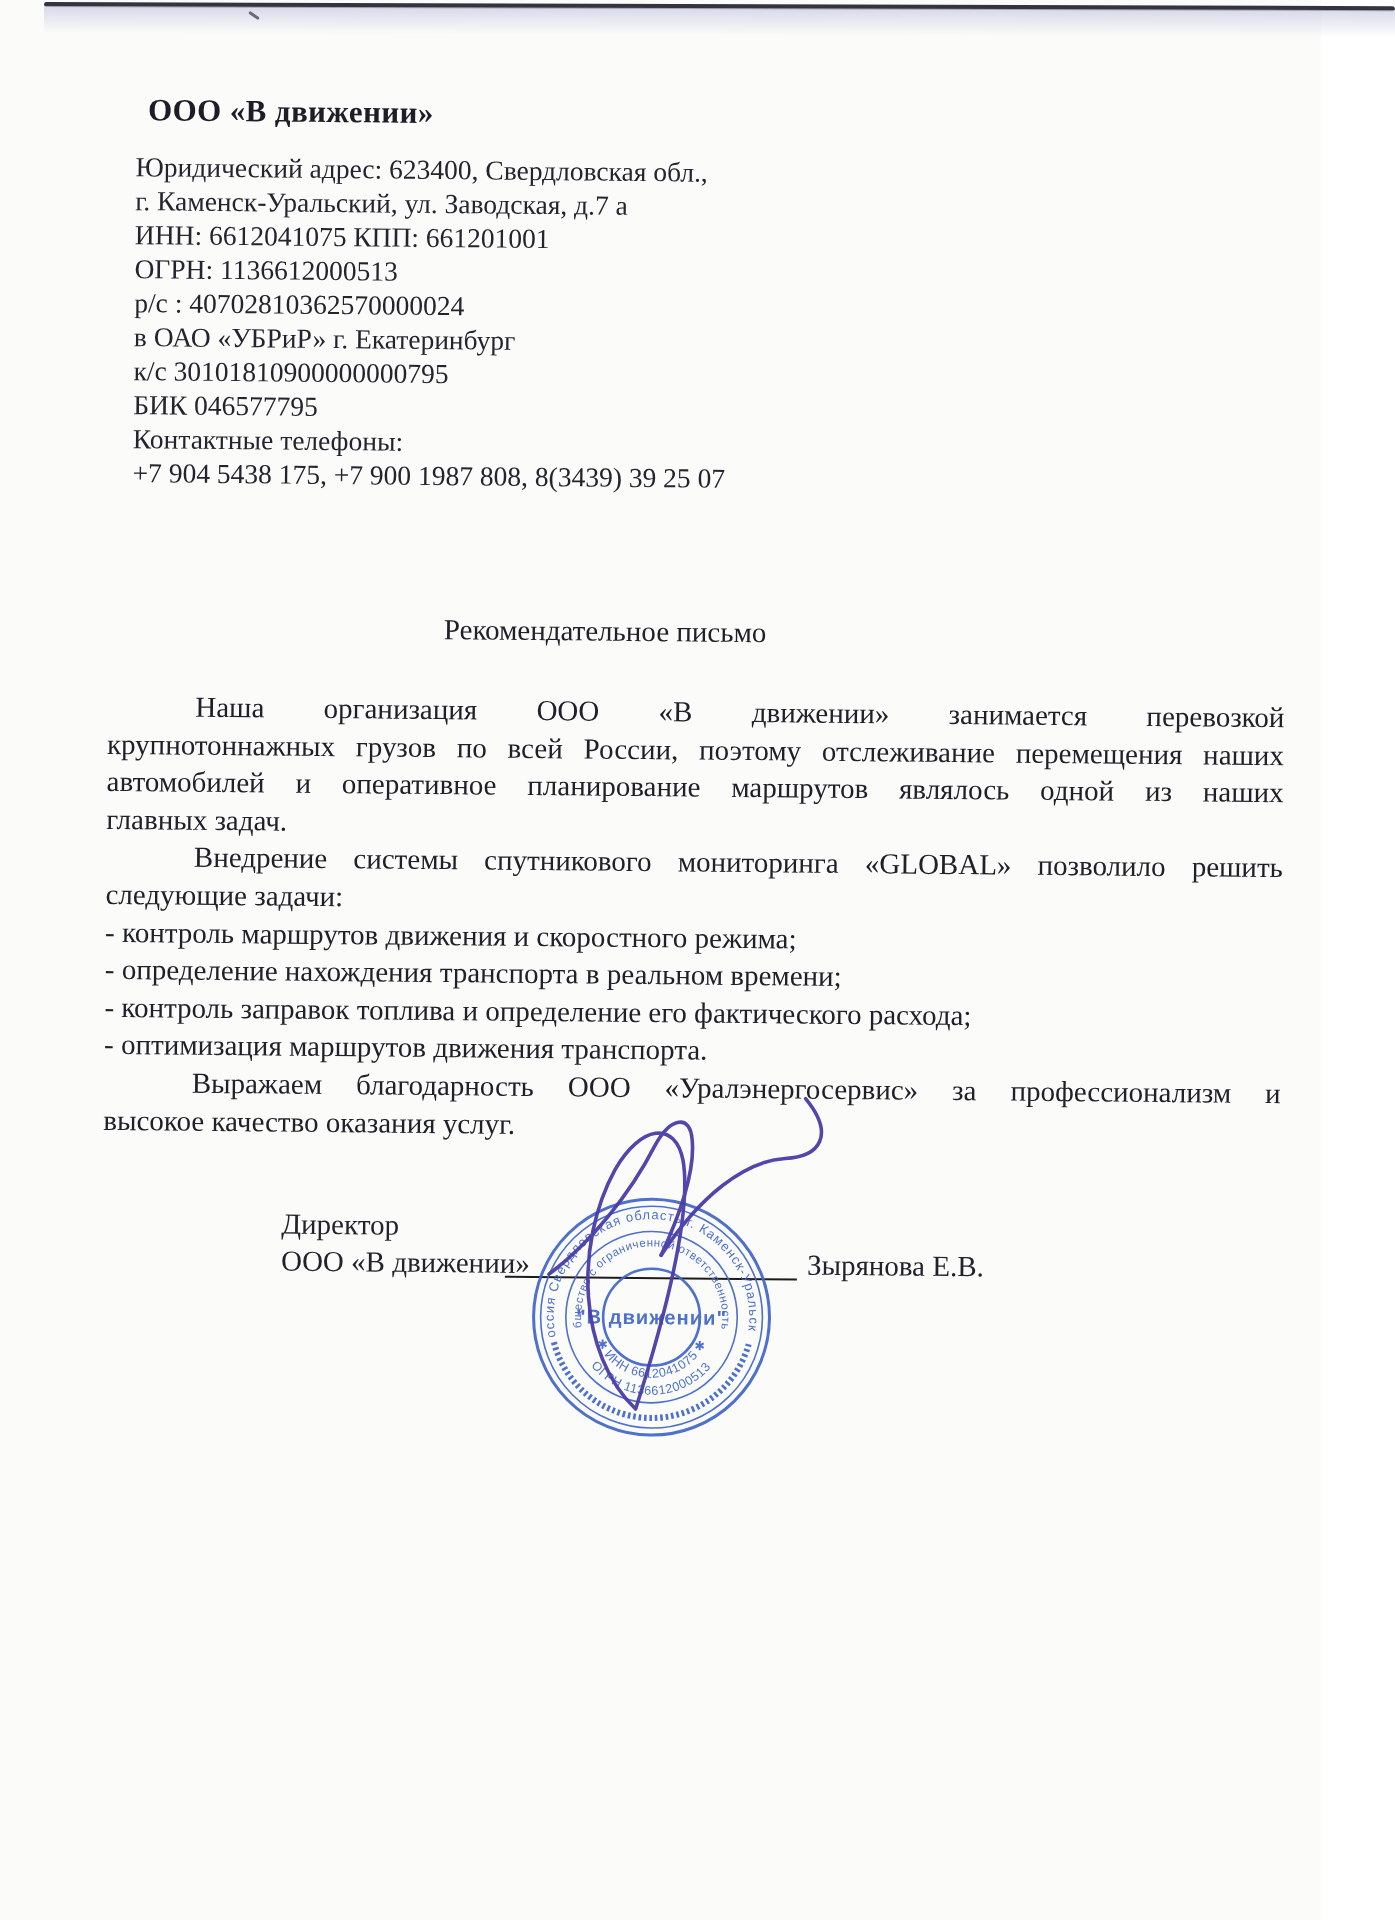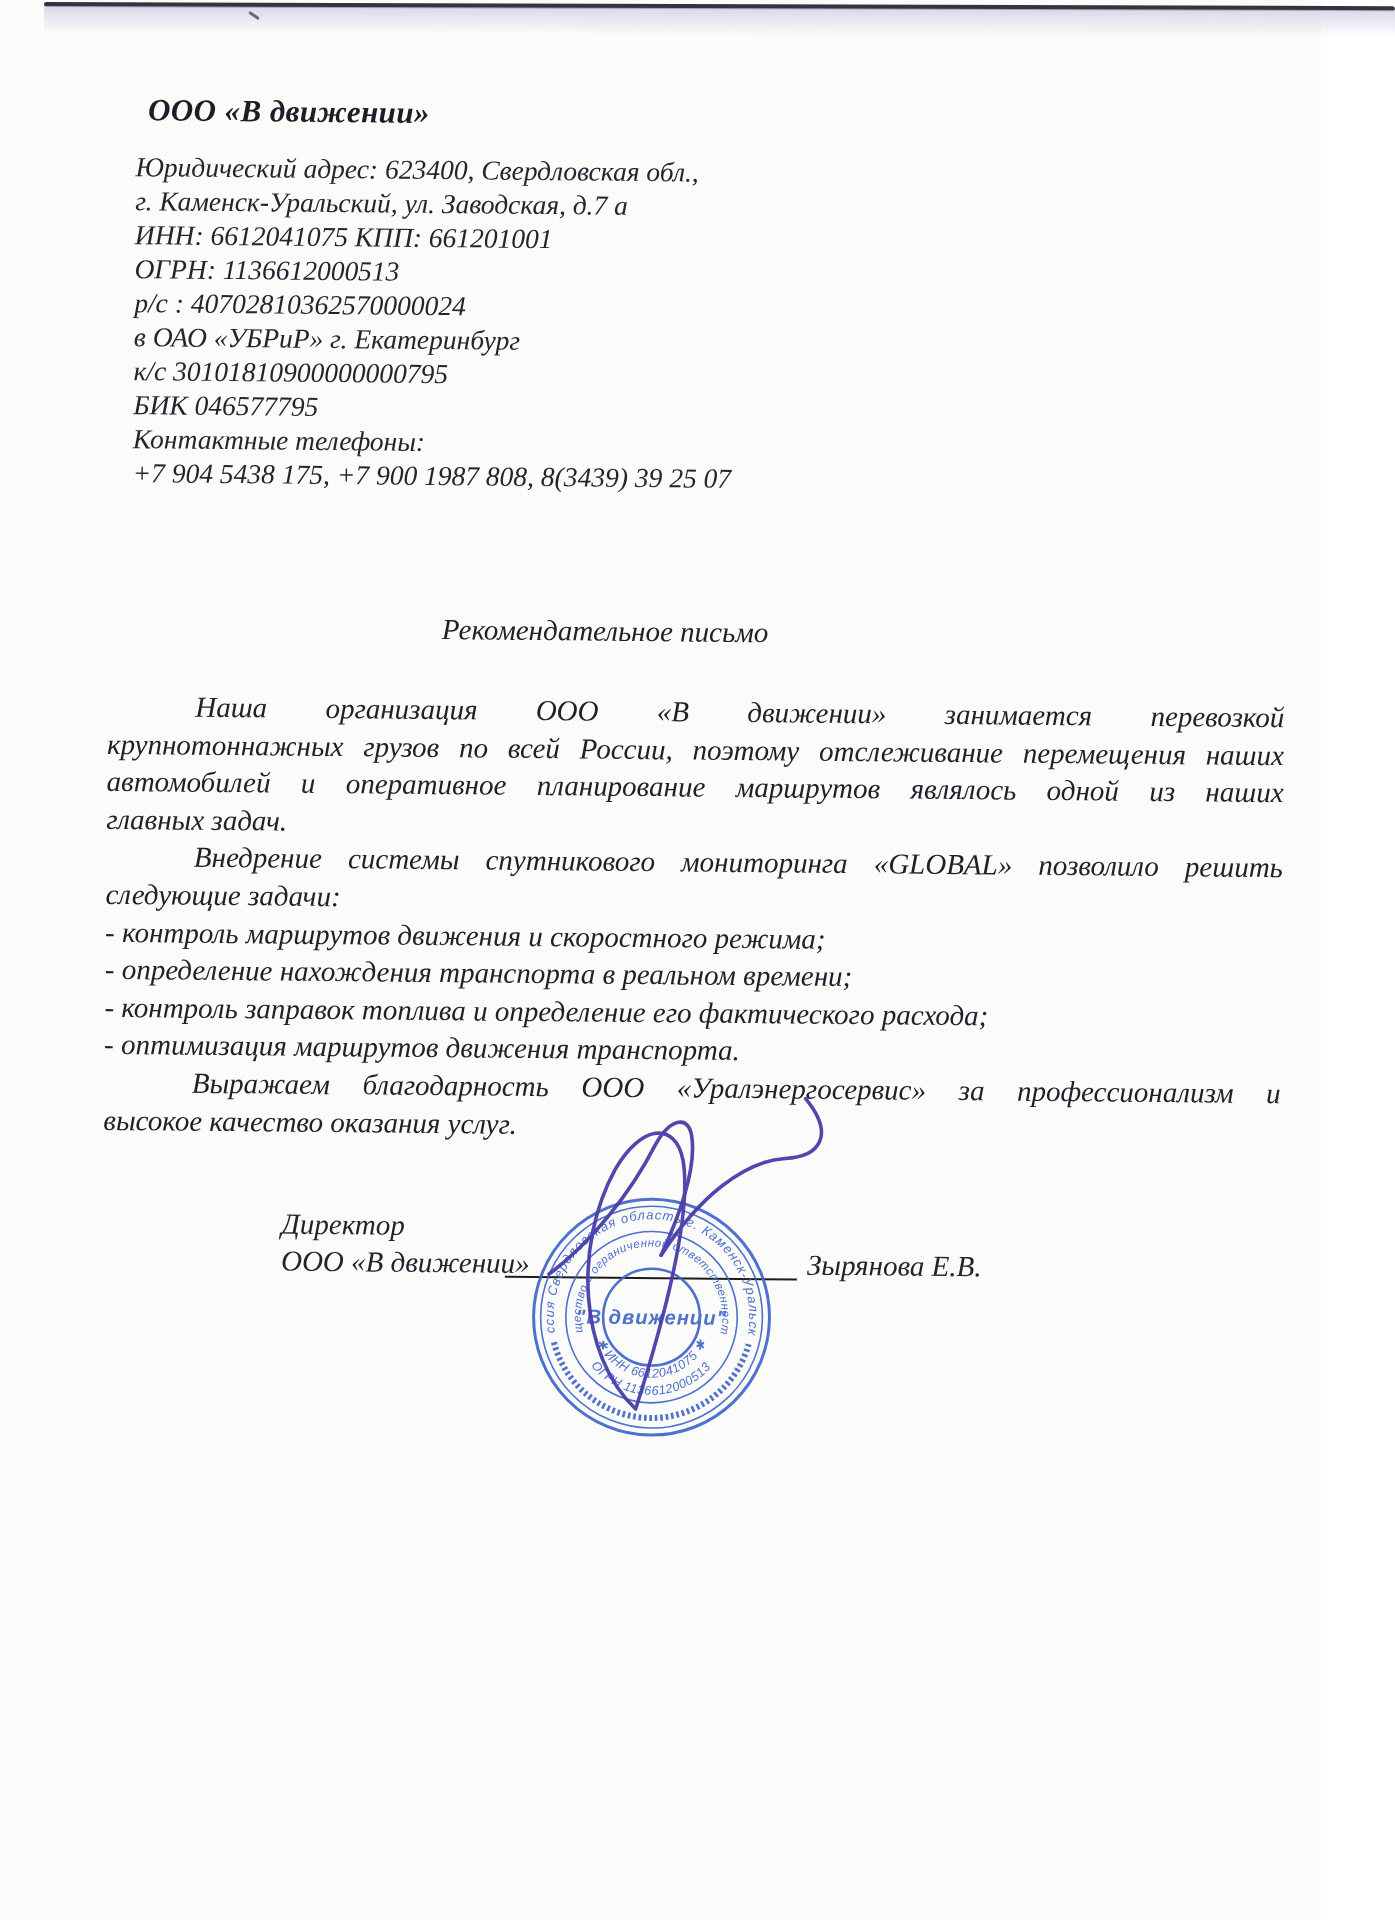--- a/index.html
+++ b/index.html
@@ -1,18 +1,18 @@
 <!DOCTYPE html>
 <html><head>
 <meta charset="utf-8">
 <style>
   html,body{margin:0;padding:0;}
   body{width:1395px;height:1920px;overflow:hidden;background:#ffffff;}
   .page{position:relative;width:1321px;height:1920px;background:#fbfbf9;
-        font-family:"Liberation Serif", serif;color:#22222d;font-style:italic;}
+        font-family:"Liberation Serif", serif;color:#22222d;}
   
   .edge-line{position:absolute;left:44px;top:2px;width:1351px;height:5px;
              background:#34343f;border-radius:3px;transform:rotate(0.18deg);
              transform-origin:left center;}
   .edge-tint{position:absolute;left:44px;top:6px;width:1351px;height:27px;
              background:linear-gradient(180deg, rgba(204,206,228,0.75), rgba(255,255,255,0));
              transform:rotate(0.18deg);transform-origin:left center;}
   .edge-tick{position:absolute;left:248px;top:14px;width:12px;height:3px;
              background:#6a6a78;border-radius:2px;transform:rotate(35deg);}
   

